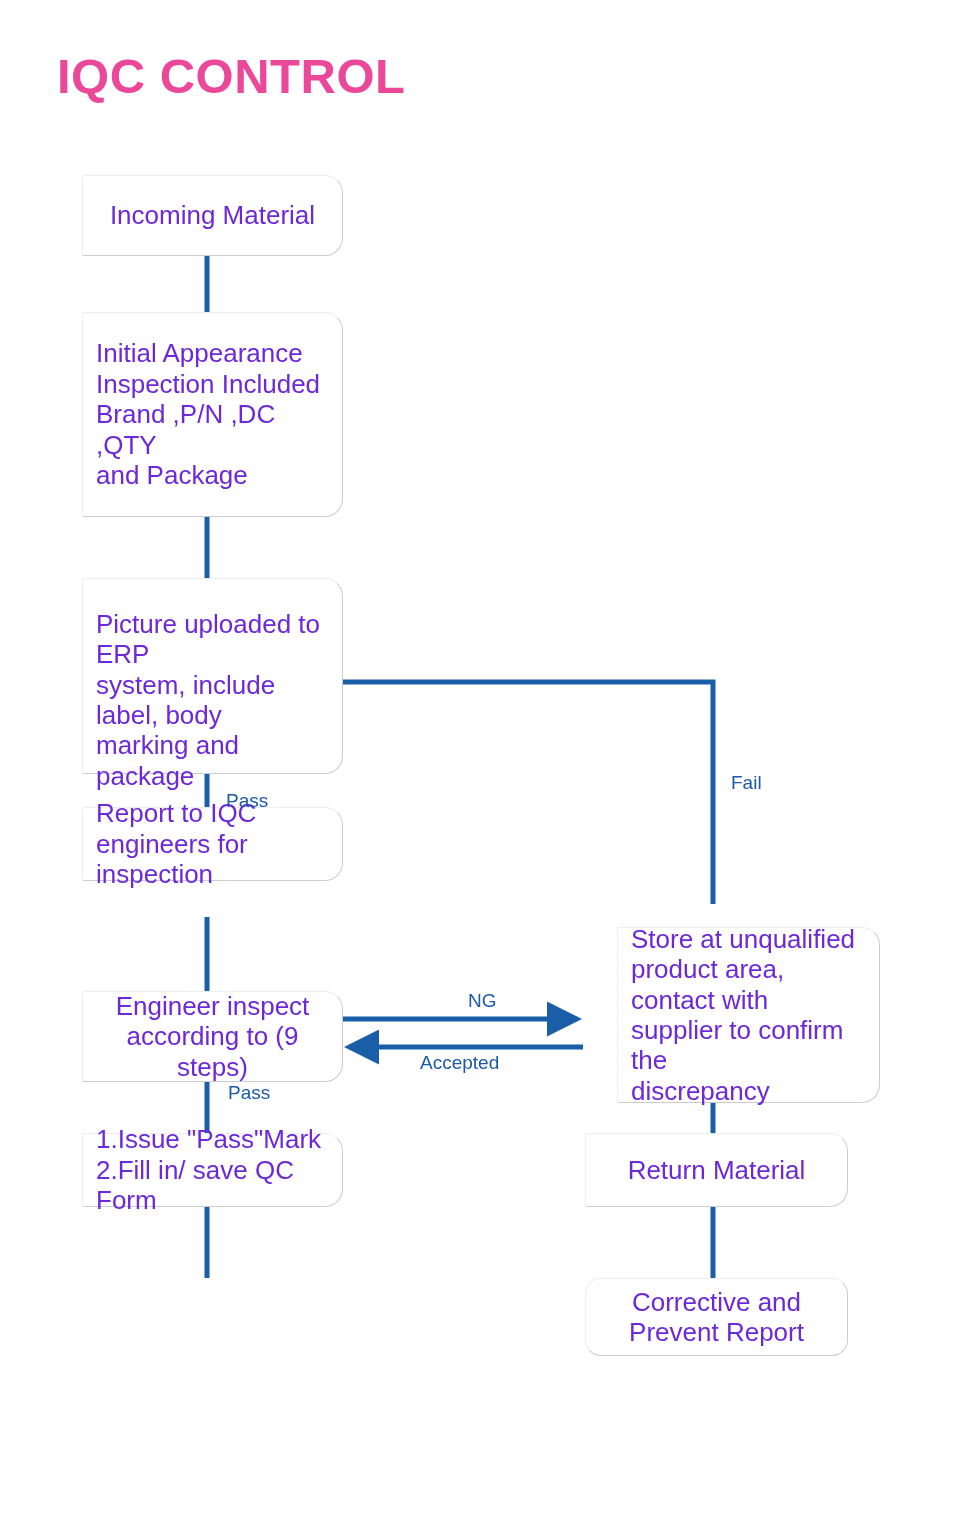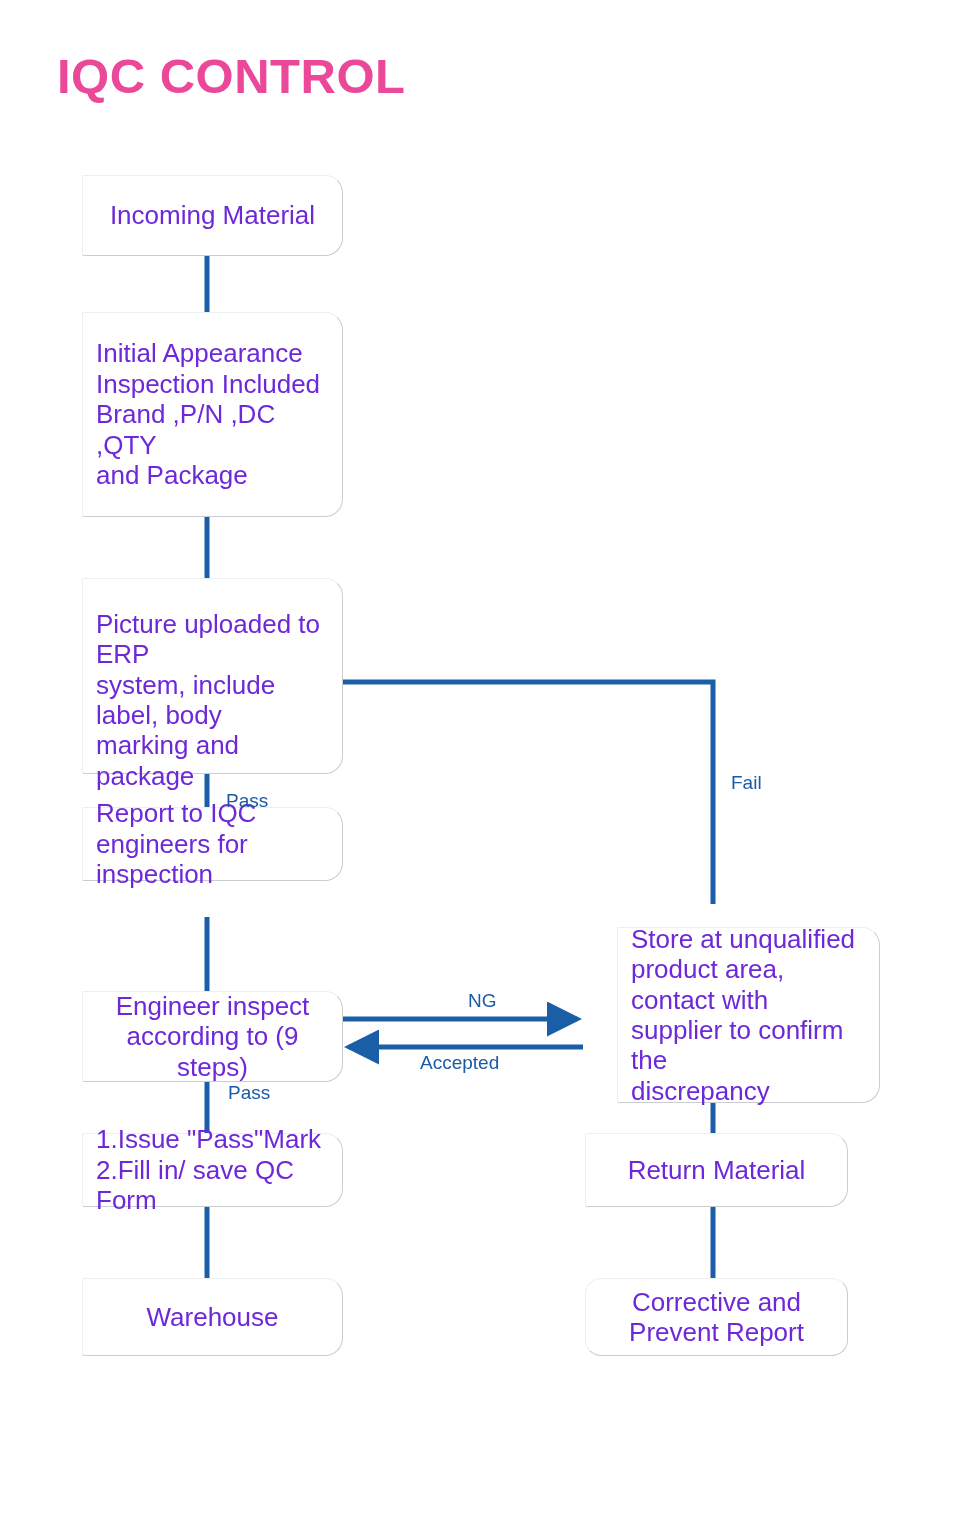--- a/index.html
+++ b/index.html
@@ -143,23 +143,20 @@
   <div class="node center" style="left:82px; top:991px; width:261px; height:91px;">
     <span class="node-text">Engineer inspect
 according to (9 steps)</span>
   </div>
 
   <div class="node lefty" style="left:82px; top:1133px; width:261px; height:74px;">
     <span class="node-text">1.Issue "Pass"Mark
 2.Fill in/ save QC Form</span>
   </div>
 
-  <div class="node center" style="left:82px; top:1278px; width:261px; height:78px;">
-    <span class="node-text">Warehouse</span>
-  </div>
 
   <div class="node lefty" style="left:617px; top:904px; width:263px; height:176px;margin-top:23px;">
     <span class="node-text">Store at unqualified
 product area, contact with
 supplier to confirm the
 discrepancy</span>
   </div>
 
   <div class="node center" style="left:585px; top:1133px; width:263px; height:74px;">
     <span class="node-text">Return Material</span>

